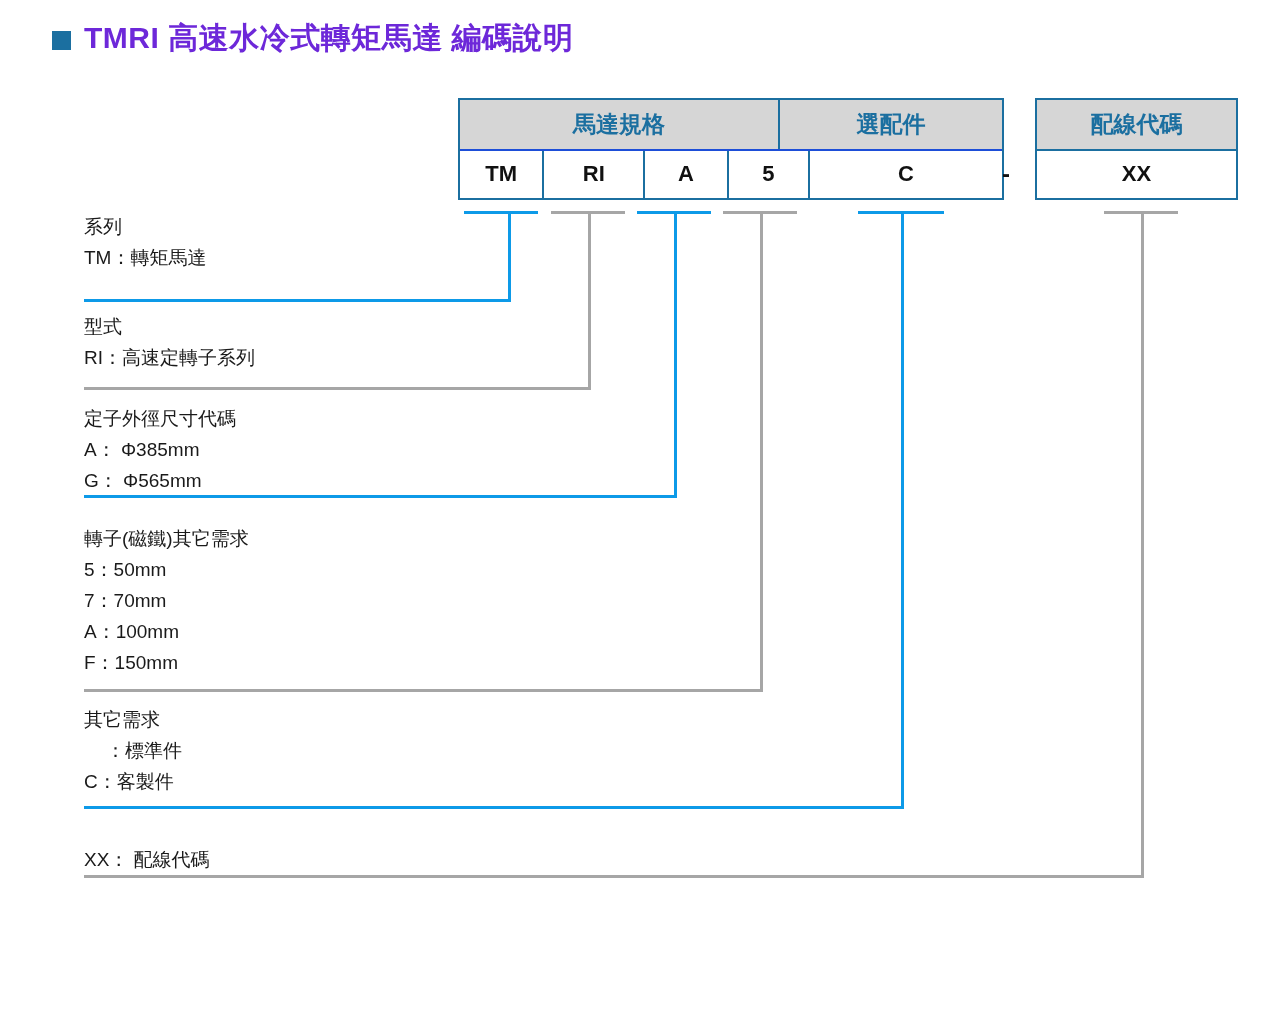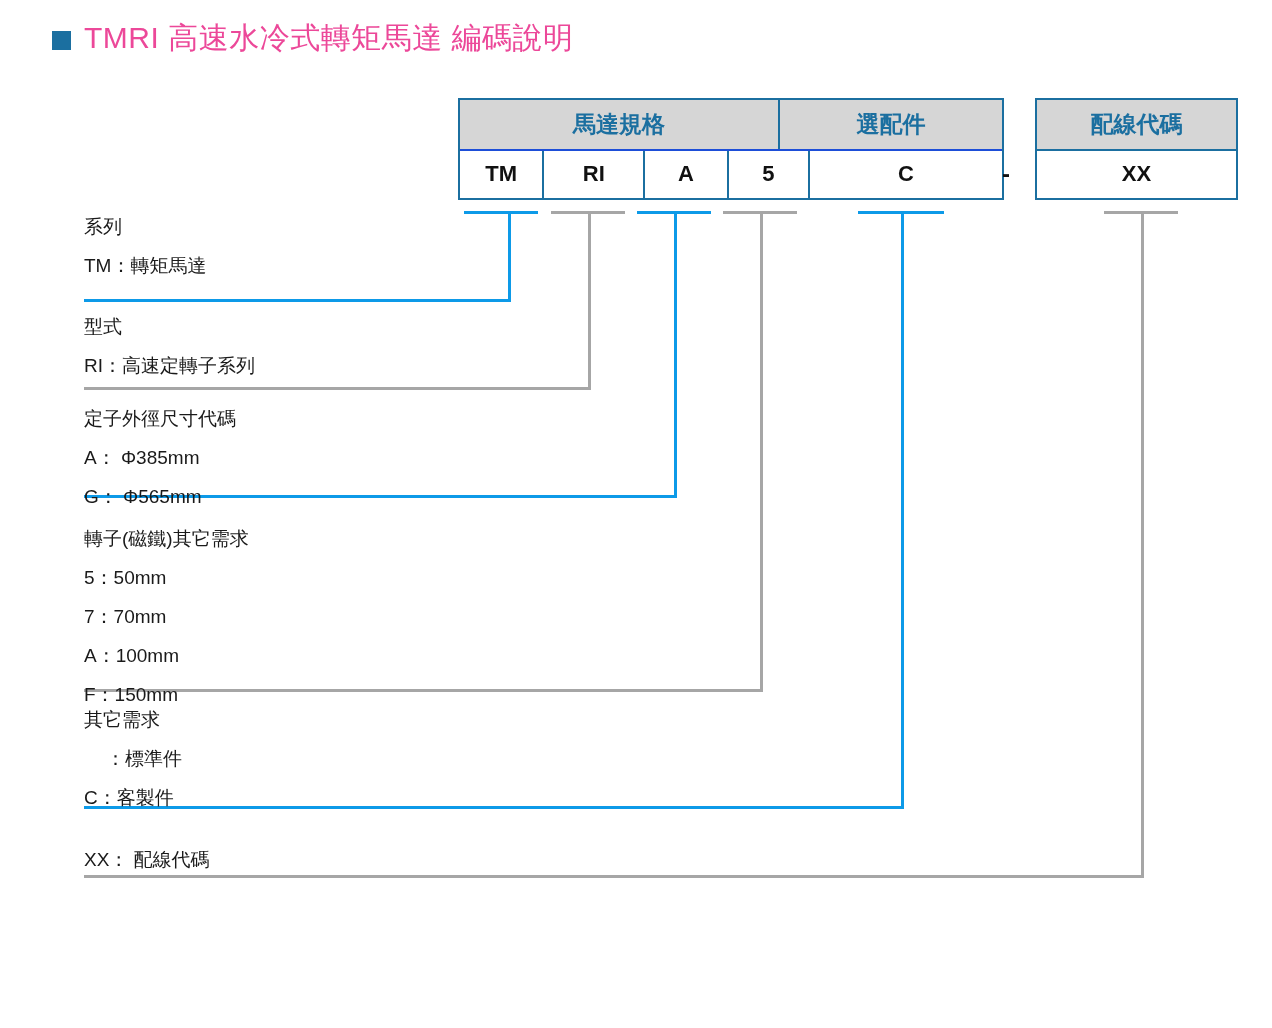--- a/index.html
+++ b/index.html
@@ -16,21 +16,21 @@
   
   .title-row{
     position:absolute;left:52px;top:18px;
     display:flex;align-items:center;gap:13px;
   }
   .title-bullet{
     width:19px;height:19px;background:#1b6fa0;flex:0 0 auto;
     margin-top:3px;
   }
   .title-text{
-    font-size:30px;font-weight:normal;color:#ec4899;
+    font-size:30px;font-weight:bold;color:#6d28d9;
     letter-spacing:.5px;white-space:nowrap;
   }
 
   
   .code-table{
     position:absolute;left:458px;top:98px;
     width:546px;height:102px;
     border:2px solid #1b6fa0;
     box-sizing:border-box;
     display:flex;flex-direction:column;
@@ -76,21 +76,21 @@
 
   
   .lead-h{position:absolute;height:3px;}
   .lead-v{position:absolute;width:3px;}
   .blue{background:#0d9ae8;}
   .gray{background:#a6a6a6;}
 
   
   .legend{position:absolute;left:84px;font-size:19px;color:#1a1a1a;}
   .legend .ln{white-space:nowrap;line-height:1.0;}
-  .legend .ln + .ln{margin-top:20px;}
+  .legend .ln + .ln{margin-top:12px;}
   .indent{padding-left:22px;}
 </style>
 </head>
 <body>
 
 <div class="canvas">
 
   <div class="title-row">
     <div class="title-bullet"></div>
     <div class="title-text">TMRI 高速水冷式轉矩馬達 編碼說明</div>

